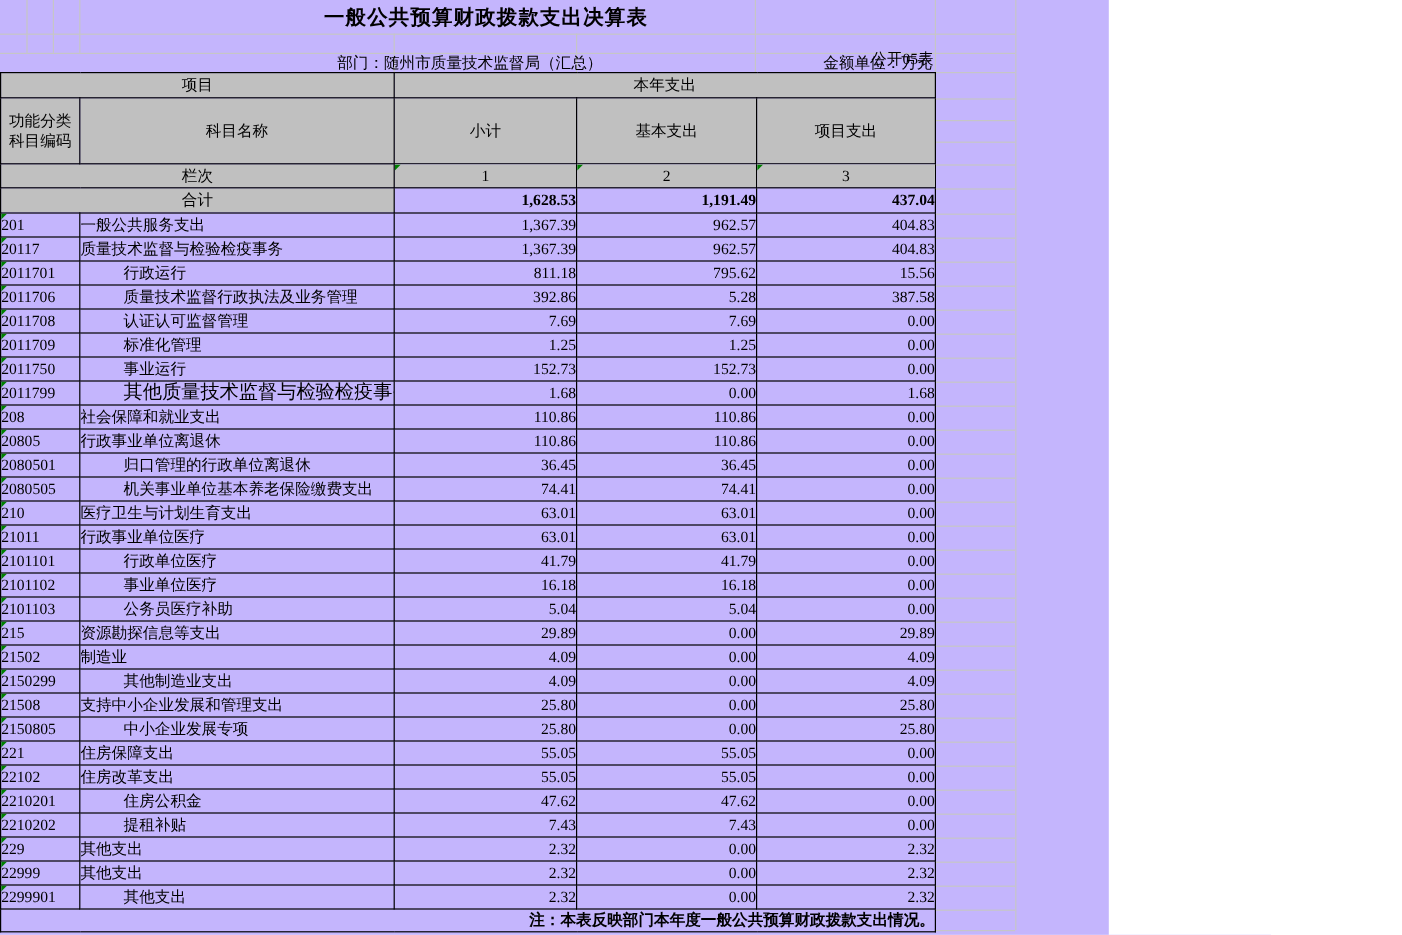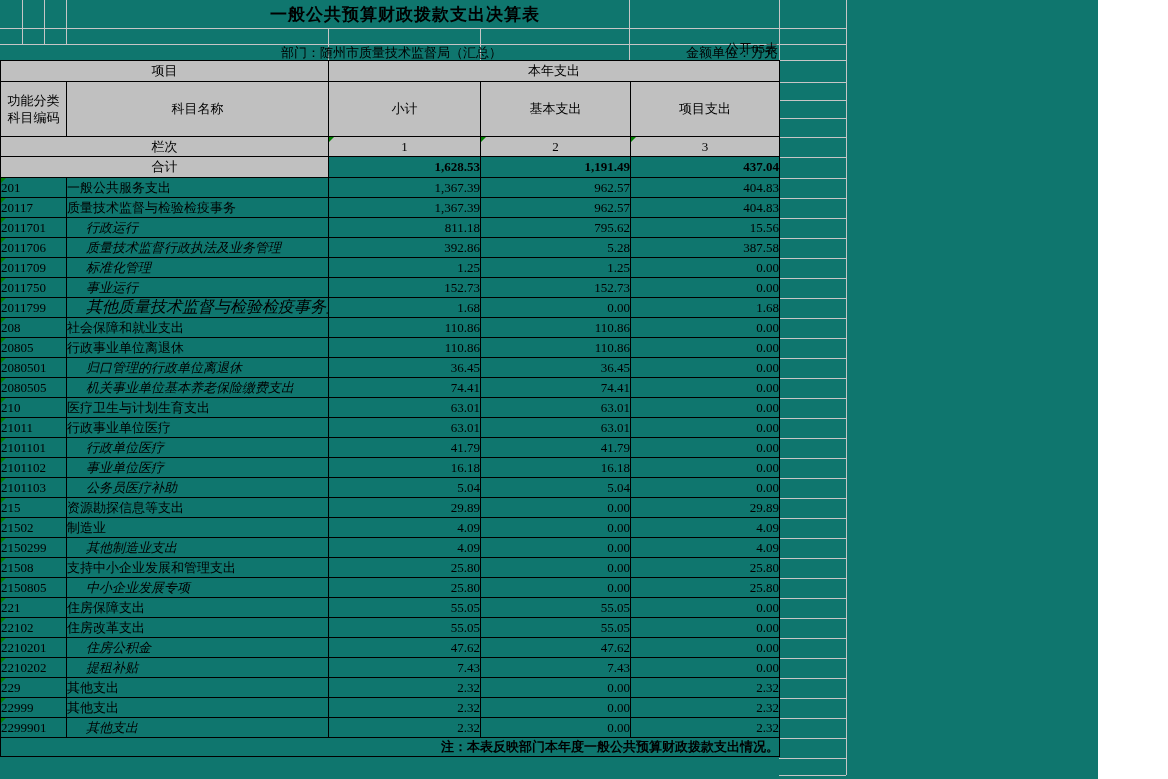--- a/index.html
+++ b/index.html
@@ -1,21 +1,21 @@
 <!DOCTYPE html>
 <html><head>
 <meta charset="utf-8">
 <style>
   html,body{margin:0;padding:0;}
   body{
     width:1168px;height:779px;background:#ffffff;
     font-family:"Liberation Serif","DejaVu Serif",serif;
     color:#000;
   }
-  .sheet{position:relative;width:1098px;height:779px;overflow:hidden;background:#0f766e;}
+  .sheet{position:relative;width:924px;height:779px;overflow:hidden;background:#c4b5fd;}
 
   
   .vl{position:absolute;width:1px;background:#c6c6c6;}
   .hl{position:absolute;height:1px;background:#c6c6c6;}
 
   
   .title{
     position:absolute;top:3px;left:0;width:810px;height:24px;
     text-align:center;font-size:17px;font-weight:bold;line-height:24px;
     letter-spacing:1px;
@@ -55,21 +55,21 @@
   .code-head div{line-height:17px;text-align:center;}
   .num{text-align:right;padding-right:4px;}
   .bold{font-weight:bold;}
   .code-cell{position:relative;padding-left:2px;text-align:left;}
   .lan-num{position:relative;}
   .tri{
     position:absolute;top:0;left:0;width:0;height:0;
     border-top:5px solid #008000;border-right:5px solid transparent;
   }
   .name-cell{padding-left:3px;text-align:left;}
-  .name-cell.indent{padding-left:19px;font-style:italic;}
+  .name-cell.indent{padding-left:36px;}
   .name-cell.small span{font-size:16px;}
   .note-cell{padding-left:2px;text-align:right;font-size:13px;font-weight:bold;}
 </style>
 </head>
 <body>
 
 <div class="sheet">
 
   <div class="vl" style="left:22px;top:0;height:44px;"></div>
   <div class="vl" style="left:44px;top:0;height:44px;"></div>
@@ -184,20 +184,27 @@
       <td class="num"><span>15.56</span></td>
     </tr>
         <tr class="r-data">
       <td class="code-cell"><span class="tri"></span><span>2011706</span></td>
       <td class="name-cell indent"><span>质量技术监督行政执法及业务管理</span></td>
       <td class="num"><span>392.86</span></td>
       <td class="num"><span>5.28</span></td>
       <td class="num"><span>387.58</span></td>
     </tr>
         <tr class="r-data">
+      <td class="code-cell"><span class="tri"></span><span>2011708</span></td>
+      <td class="name-cell indent"><span>认证认可监督管理</span></td>
+      <td class="num"><span>7.69</span></td>
+      <td class="num"><span>7.69</span></td>
+      <td class="num"><span>0.00</span></td>
+    </tr>
+        <tr class="r-data">
       <td class="code-cell"><span class="tri"></span><span>2011709</span></td>
       <td class="name-cell indent"><span>标准化管理</span></td>
       <td class="num"><span>1.25</span></td>
       <td class="num"><span>1.25</span></td>
       <td class="num"><span>0.00</span></td>
     </tr>
         <tr class="r-data">
       <td class="code-cell"><span class="tri"></span><span>2011750</span></td>
       <td class="name-cell indent"><span>事业运行</span></td>
       <td class="num"><span>152.73</span></td>

